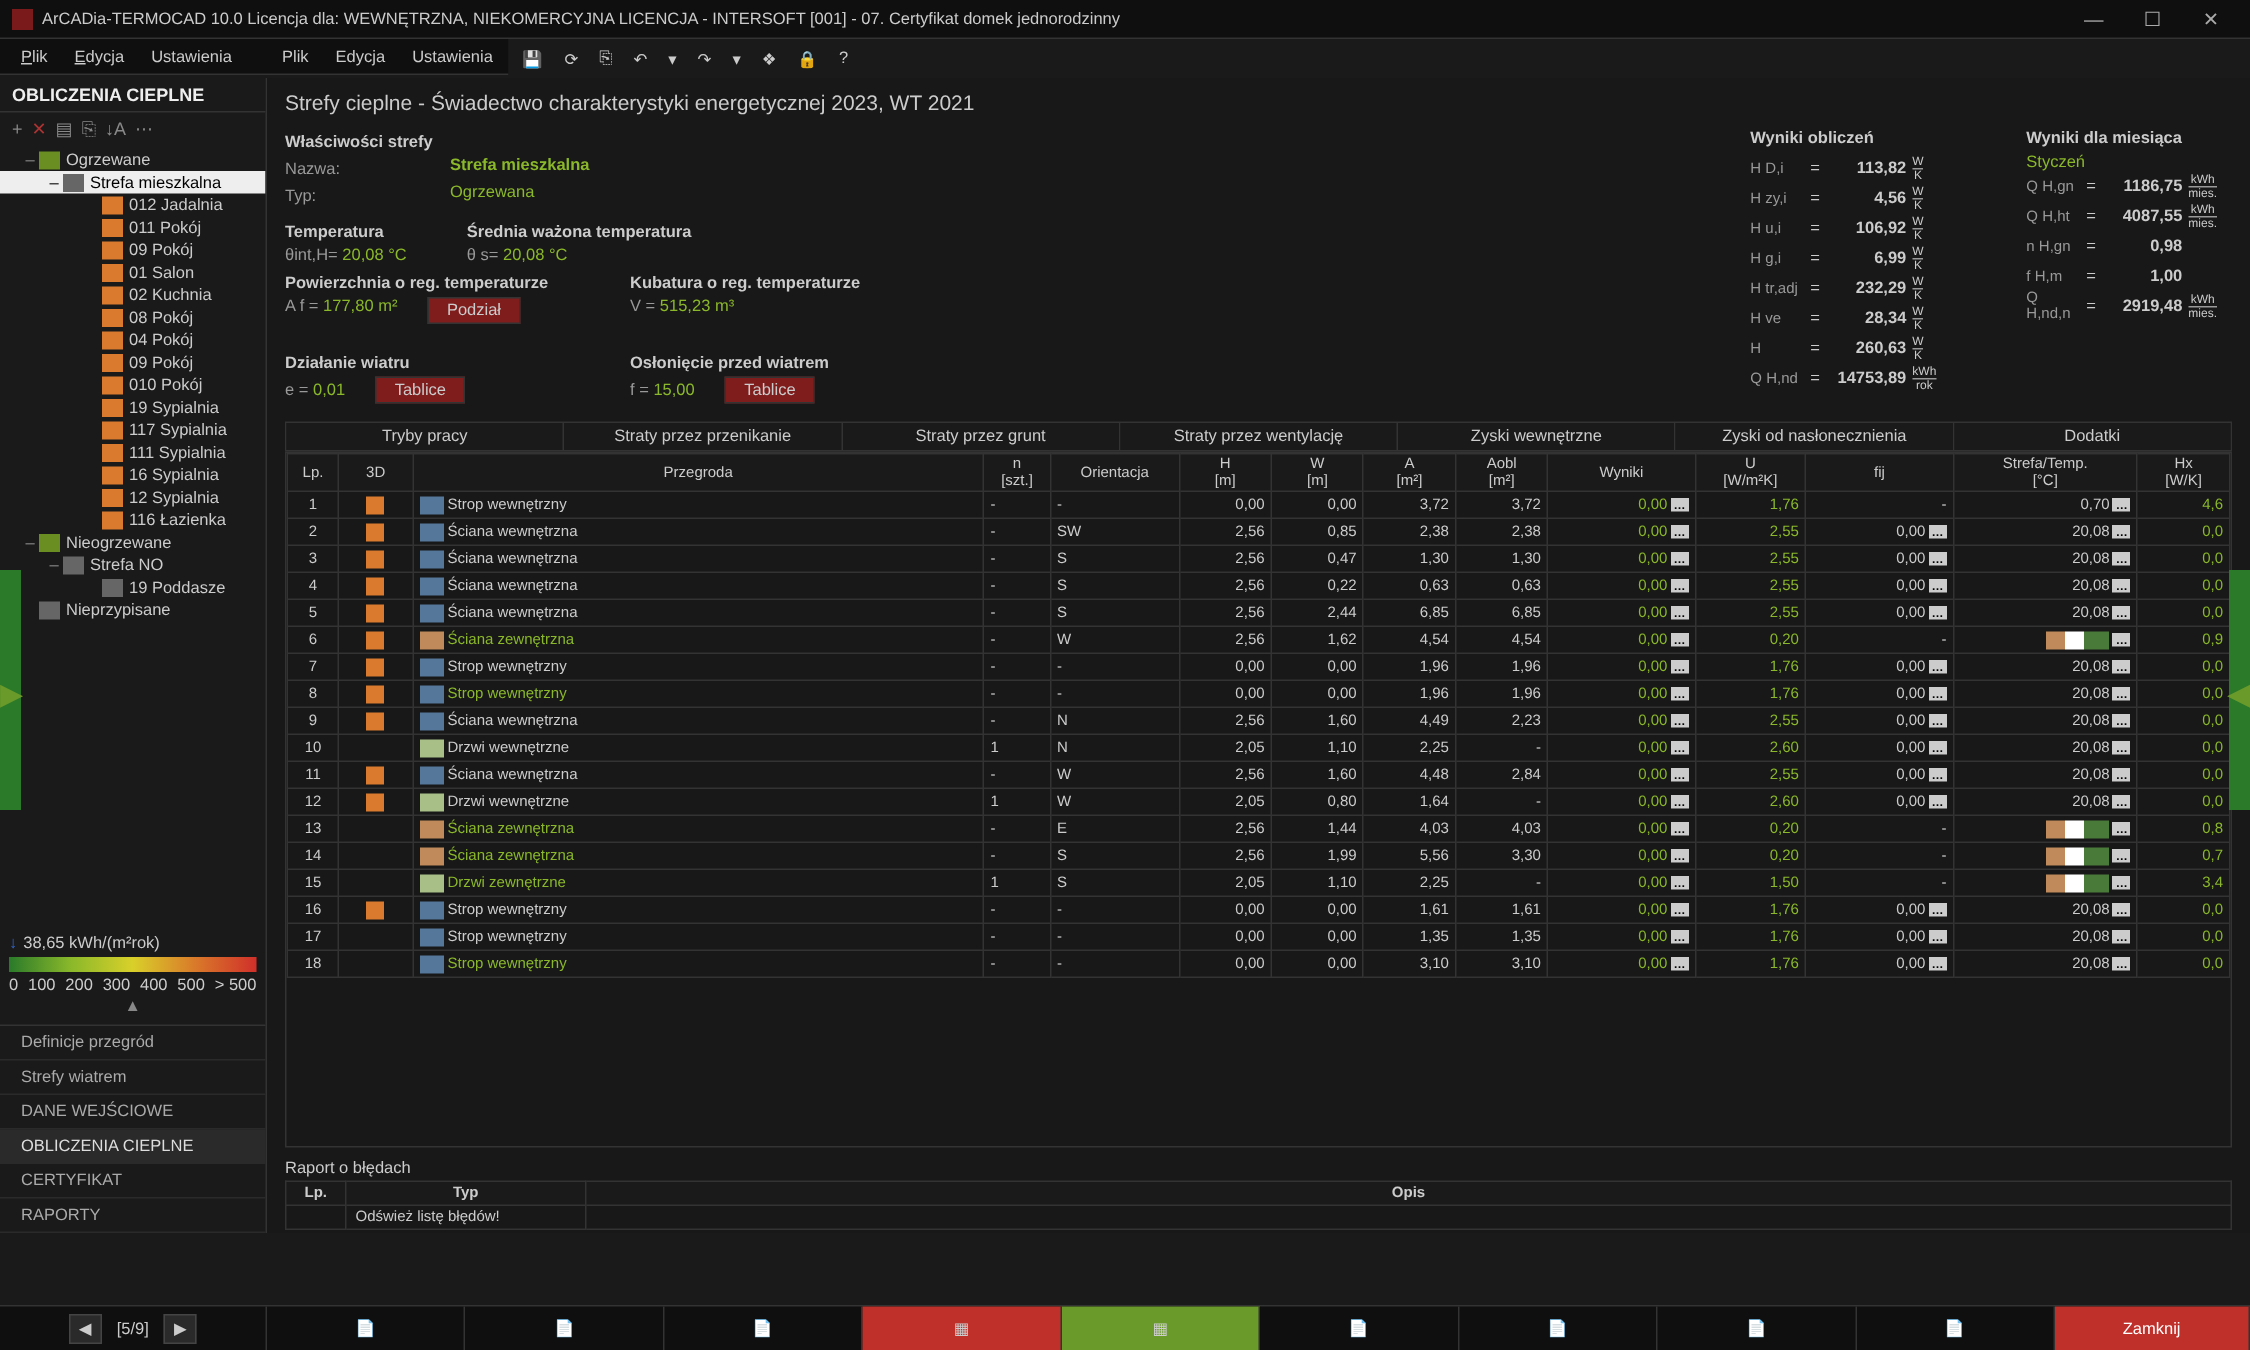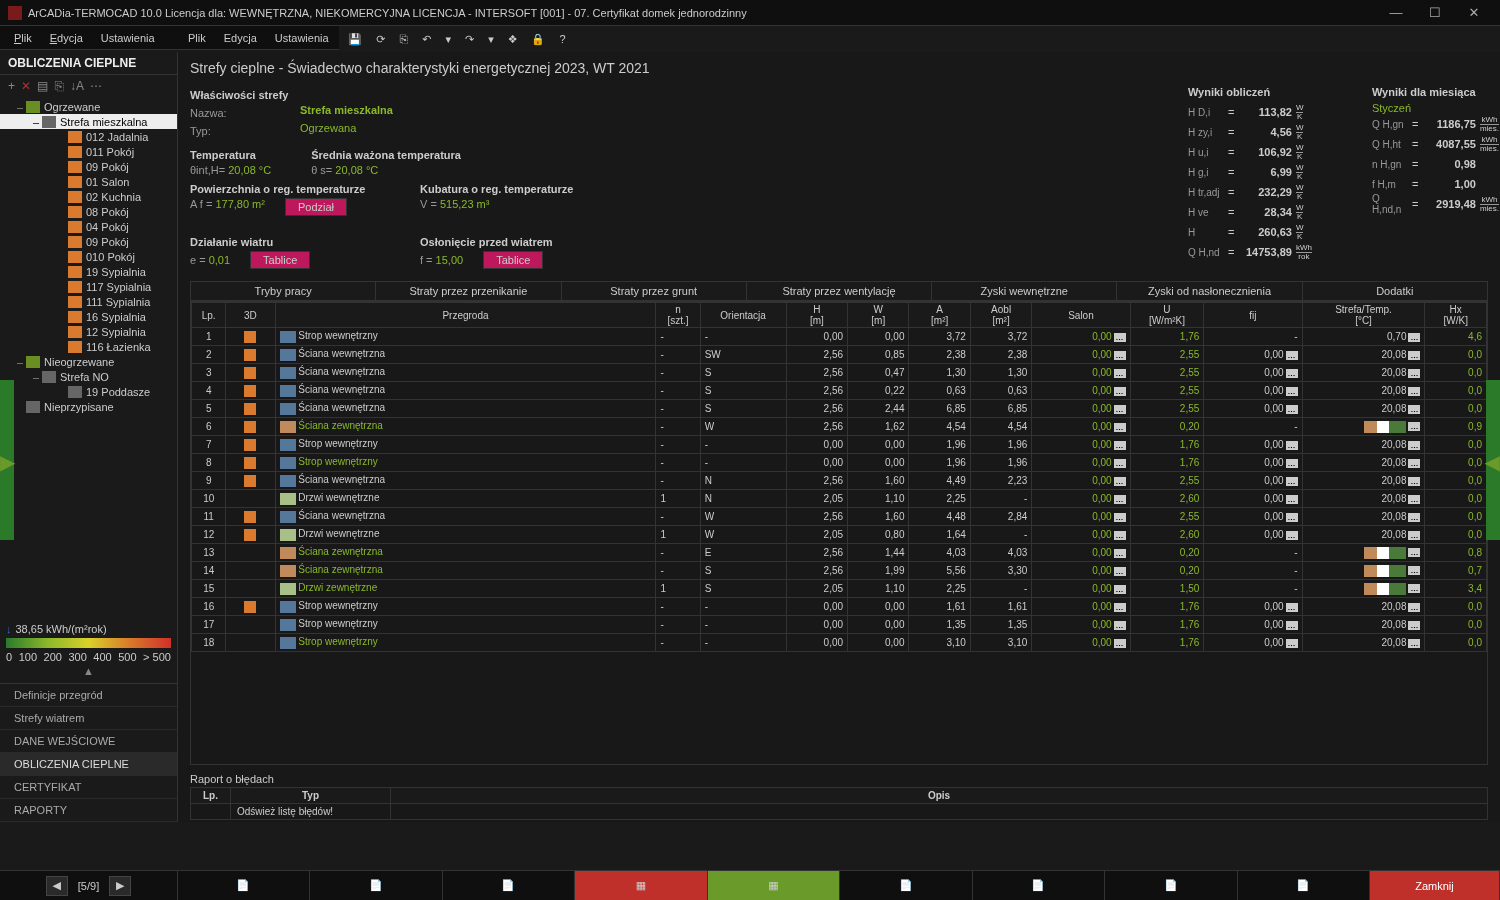--- a/index.html
+++ b/index.html
@@ -30,25 +30,25 @@
 .tree .lvl2{padding-left:56px}
 .meter{padding:6px}
 .meter .val{font-size:11px;color:#ccc}
 .meter .bar{height:10px;background:linear-gradient(90deg,#2a7a2a,#8ab82a,#d9d02a,#d97a2a,#d0302a);margin:3px 0;position:relative}
 .meter .ticks{display:flex;justify-content:space-between;font-size:8px;color:#888}
 .sidenav{border-top:1px solid #333}
 .sidenav div{padding:5px 14px;border-bottom:1px solid #2a2a2a;color:#aaa;font-size:11px}
 .sidenav div.active{background:#2a2a2a;color:#ddd}
 .main{flex:1;display:flex;flex-direction:column;background:#181818;position:relative}
 .mtitle{padding:8px 12px;font-size:14px;color:#ccc}
-.props{display:flex;padding:2px 1px 8px 12px;gap:30px}
+.props{display:flex;padding:2px 22px 8px 12px;gap:30px}
 .pcol{min-width:190px}
 .plabel{color:#999;padding:3px 0}
 .pgreen{color:#8ab82a}
-.pbtn{background:#be185d;border:1px solid #333;padding:2px 12px;color:#ccc;display:inline-block}
+.pbtn{background:#7f1d1d;border:1px solid #333;padding:2px 12px;color:#ccc;display:inline-block}
 .results{display:flex;gap:60px}
 .rescol .rh{color:#ccc;margin-bottom:4px}
 .resrow{display:flex;align-items:center;height:20px}
 .resrow .sym{width:40px;color:#999;font-size:10px}
 .resrow .eq{width:10px}
 .resrow .v{width:54px;text-align:right;font-weight:600}
 .resrow .un{margin-left:4px;font-size:9px;color:#999;position:relative}
 .resrow .frac{display:inline-block;text-align:center;line-height:8px}
 .resrow .frac .t{border-bottom:1px solid #999;font-size:8px}
 .resrow .frac .b{font-size:8px}
@@ -434,21 +434,21 @@
             <tr>
               <th style="width:28px">Lp.</th>
               <th style="width:40px">3D</th>
               <th style="width:310px">Przegroda</th>
               <th style="width:36px">n<br>[szt.]</th>
               <th style="width:70px">Orientacja</th>
               <th style="width:50px">H<br>[m]</th>
               <th style="width:50px">W<br>[m]</th>
               <th style="width:50px">A<br>[m²]</th>
               <th style="width:50px">Aobl<br>[m²]</th>
-              <th style="width:80px">Salon</th>
+              <th style="width:80px">Wyniki</th>
               <th style="width:60px">U<br>[W/m²K]</th>
               <th style="width:80px">fij</th>
               <th style="width:100px">Strefa/Temp.<br>[°C]</th>
               <th style="width:50px">Hx<br>[W/K]</th>
             </tr>
             <tr>
               <td class="c">1</td>
               <td class="c"><span class="icell"></span></td>
               <td class=""><span class="icell blue"></span> Strop wewnętrzny</td>
               <td>-</td>

